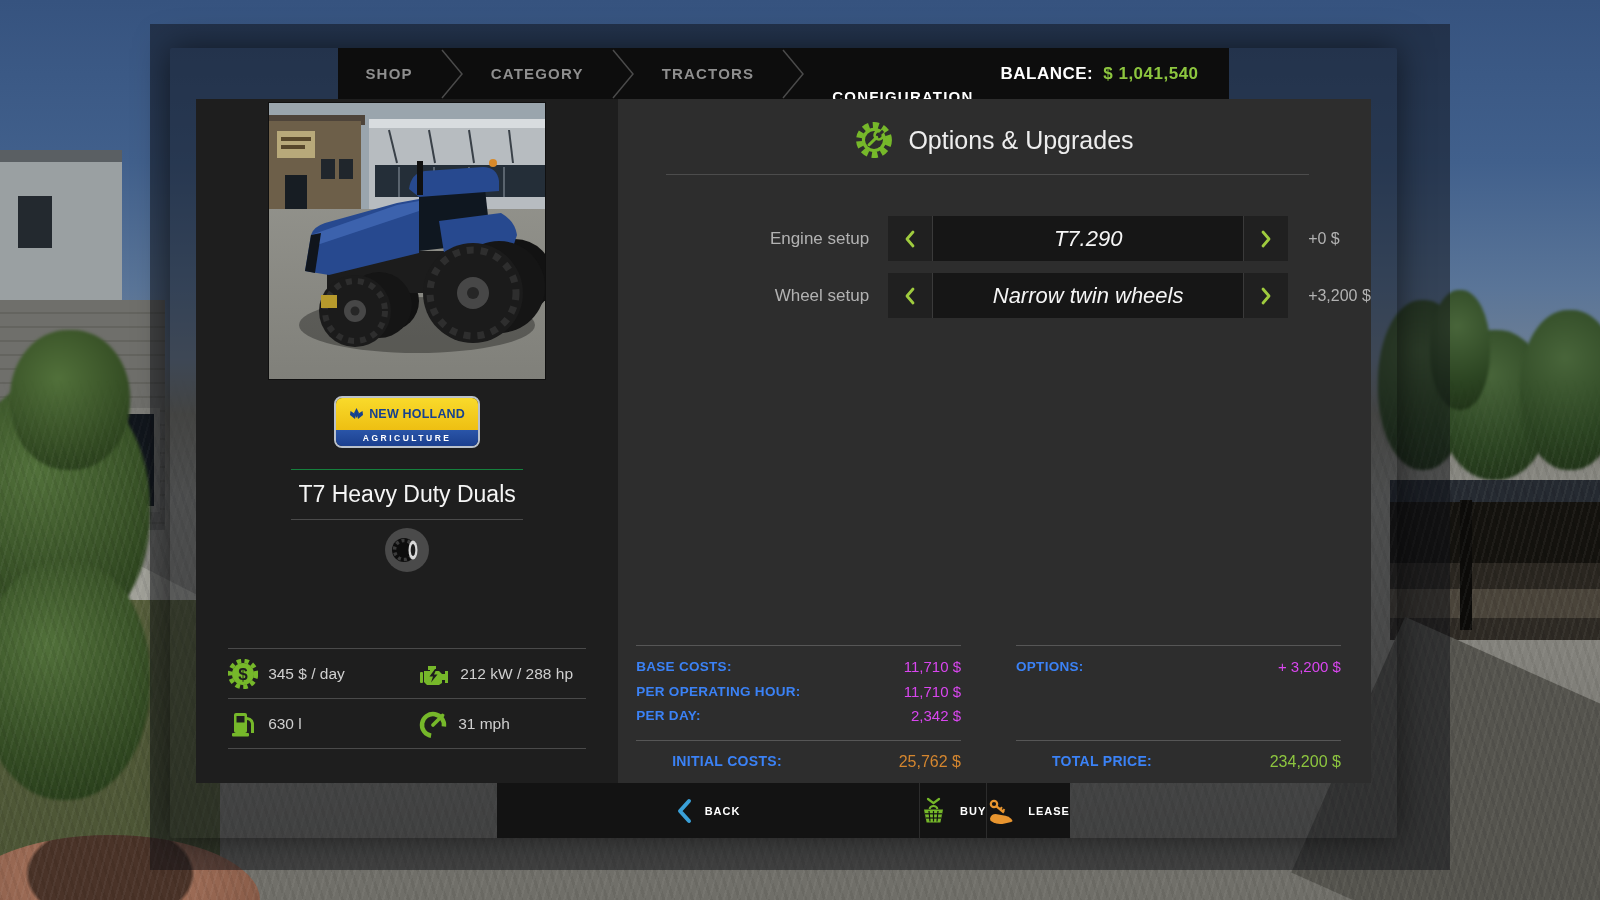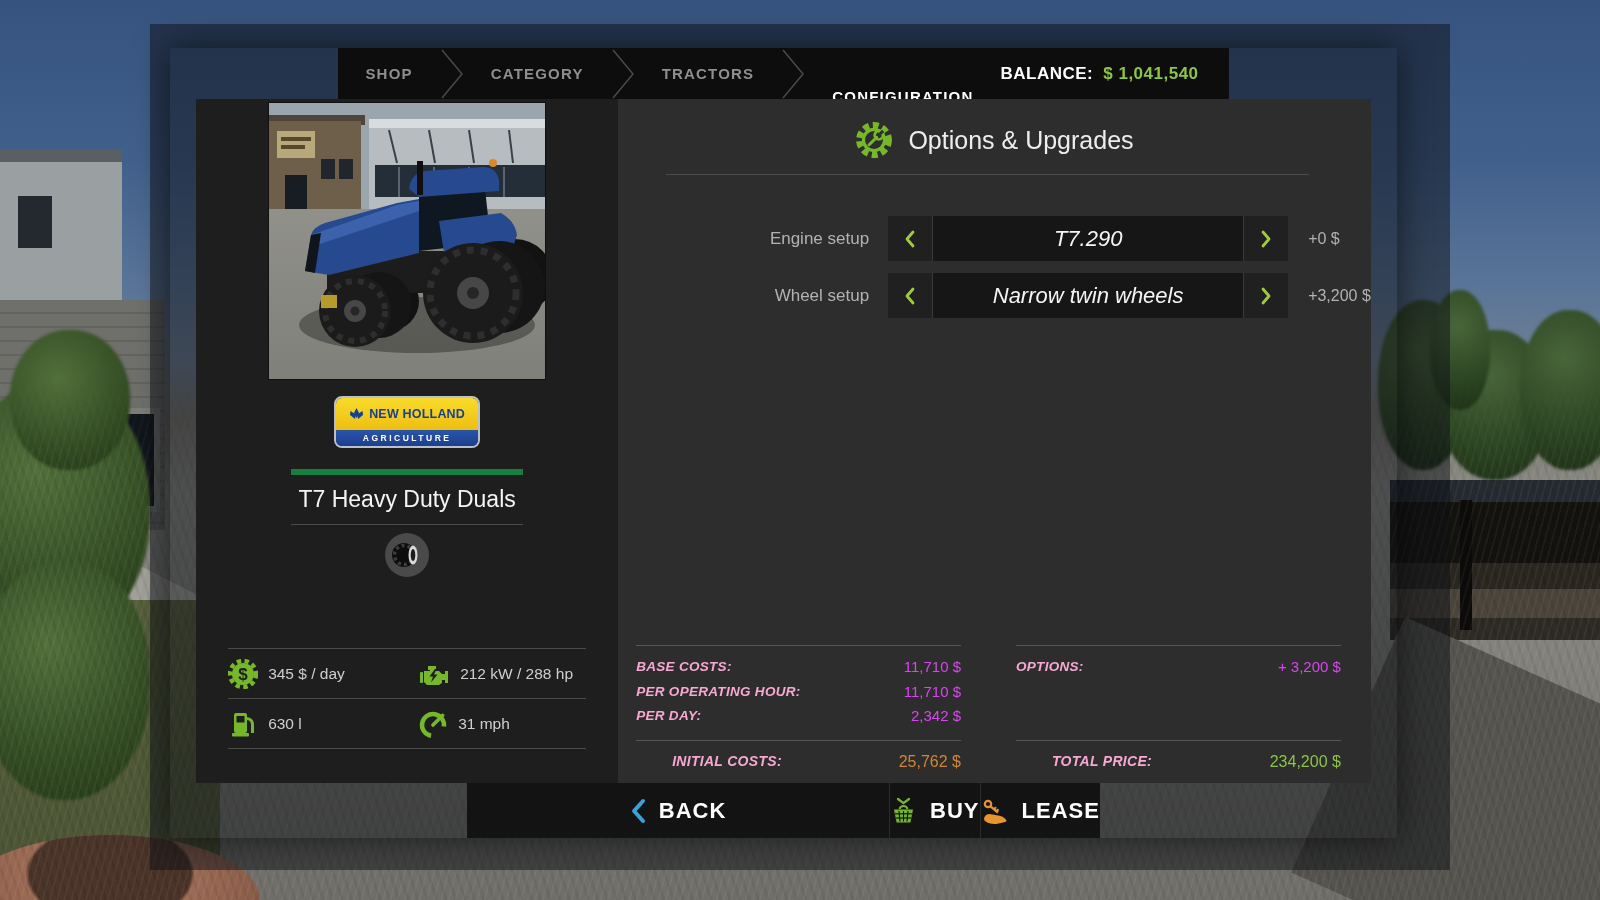--- a/index.html
+++ b/index.html
@@ -57,21 +57,21 @@
   .left-col{flex:0 0 422px;background:#1e1e1e;display:flex;flex-direction:column;align-items:center;}
   .right-col{flex:1;background:#2d2d2d;position:relative;}
   
   .vehicle-image{margin-top:4px;width:276px;height:276px;outline:1px solid rgba(0,0,0,.45);background:#8e8e8a;flex:0 0 auto;}
   .brand-logo{margin-top:17px;width:142px;height:48px;border-radius:8px;overflow:hidden;border:2px solid #bac1ca;
     display:flex;flex-direction:column;flex:0 0 auto;}
   .brand-top{flex:1;background:linear-gradient(180deg,#f9da2b,#eebf12);display:flex;align-items:center;justify-content:center;gap:5px;}
   .brand-top span{color:#16418f;font-weight:800;font-size:12.5px;letter-spacing:.2px;white-space:nowrap;}
   .brand-bottom{flex:0 0 16px;background:linear-gradient(180deg,#2a55a8,#1b3f8f);display:flex;align-items:center;justify-content:center;}
   .brand-bottom span{color:#fff;font-size:8.5px;font-weight:bold;letter-spacing:2.5px;}
-  .name-block{margin-top:21px;width:232px;border-top:6px solid #15803d;border-bottom:1px solid #4a4a4a;
+  .name-block{margin-top:21px;width:232px;border-top:1px solid #15803d;border-bottom:1px solid #4a4a4a;
     padding:11px 0;text-align:center;flex:0 0 auto;}
   .vehicle-name{color:#f5f5f5;font-size:23px;}
   .wheel-config-button{margin-top:8px;width:44px;height:44px;border-radius:50%;background:#4a4a4a;
     display:flex;align-items:center;justify-content:center;cursor:pointer;flex:0 0 auto;}
   .stats{margin-top:auto;margin-bottom:34px;width:358px;flex:0 0 auto;
     border-top:1px solid #4a4a4a;border-bottom:1px solid #4a4a4a;}
   .stats-row{display:flex;height:49px;}
   .stats-row + .stats-row{border-top:1px solid #4a4a4a;}
   .stat-cell{display:flex;align-items:center;gap:10px;color:#cfcfcf;font-size:15.5px;}
   .stat-cell.c1{flex:0 0 190px;}
@@ -86,31 +86,31 @@
   .selector{margin-left:19px;width:400px;height:45px;display:flex;background:#161616;font-style:italic;}
   .sel-arrow{flex:0 0 44px;display:flex;align-items:center;justify-content:center;background:#202020;cursor:pointer;}
   .sel-value{flex:1;display:flex;align-items:center;justify-content:center;color:#f5f5f5;font-size:22px;
     border-left:1px solid #3a3a3a;border-right:1px solid #3a3a3a;}
   .config-price{margin-left:20px;color:#b2b2b2;font-size:16px;}
   
   .summary{position:absolute;left:18px;right:30px;bottom:12px;display:flex;gap:55px;}
   .sum-block{flex:1;border-top:1px solid #565656;padding-top:9px;}
   .sum-rows{height:76px;}
   .sum-row{display:flex;justify-content:space-between;line-height:24.5px;}
-  .sum-label{color:#f9a8d4;font-size:13.5px;font-weight:bold;letter-spacing:.3px;font-style:italic;}
+  .sum-label{color:#3b82f6;font-size:13.5px;font-weight:bold;letter-spacing:.3px;}
   .sum-value{color:#d946ef;font-size:15px;}
   .sum-div{border-top:1px solid #565656;margin-top:9px;}
   .sum-total{display:flex;justify-content:space-between;padding-top:12px;}
   .sum-total .sum-label{font-size:14px;padding-left:36px;}
   .total-orange{color:#d4862f;font-size:16px;}
   .total-green{color:#8dc63f;font-size:16px;}
   
   .footbar{flex:0 0 55px;background:#131313;display:flex;align-items:stretch;}
   .foot-btn{display:flex;align-items:center;justify-content:center;gap:13px;cursor:pointer;}
-  .foot-label{color:#fff;font-weight:bold;font-size:22px;letter-spacing:1px;}
+  .foot-label{color:#fff;font-weight:bold;font-size:11px;letter-spacing:1px;}
   .foot-back{flex:0 0 422px;}
   .foot-lease,.foot-buy{flex:1;border-left:1px solid #2c2c2c;}
 </style>
 </head>
 <body>
 
 <div class="scene">
   <div class="bg bg-house-left"></div>
   <div class="bg bg-wall-left"></div>
   <div class="bg bg-window-left"></div>

